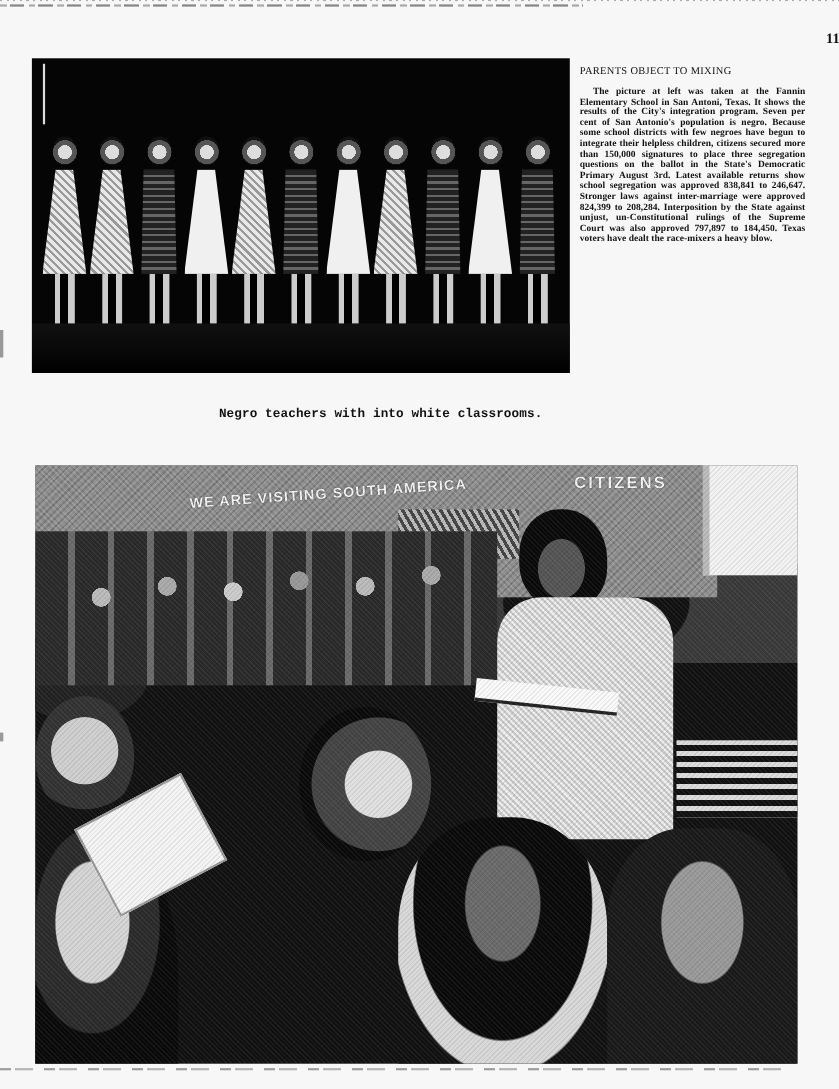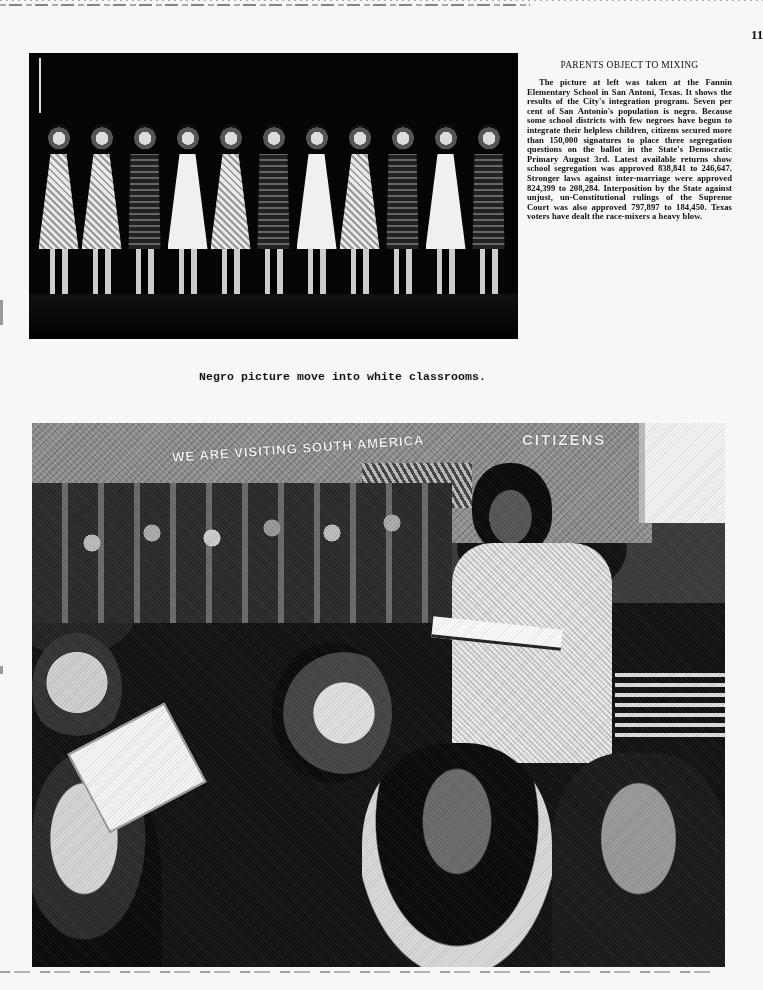--- a/index.html
+++ b/index.html
@@ -99,21 +99,21 @@
     
     .article {
       position: absolute;
       left: 527px;
       top: 60px;
       width: 205px;
       font-family: "Liberation Serif", "DejaVu Serif", serif;
     }
     .article-title {
       font-size: 9.5px;
-      text-align: center;
+      text-align: left;
       letter-spacing: 0.3px;
       margin: 0 0 8px 0;
       font-weight: normal;
       text-transform: uppercase;
     }
     .article-body {
       font-size: 8.6px;
       line-height: 9.6px;
       text-align: justify;
       text-indent: 12px;
@@ -293,21 +293,21 @@
       </div>
   </div>
   <div class="floor"></div>
 </div>
 
 <div class="article">
   <h2 class="article-title">PARENTS OBJECT TO MIXING</h2>
   <p class="article-body">The picture at left was taken at the Fannin Elementary School in San Antoni, Texas. It shows the results of the City's integration program. Seven per cent of San Antonio's population is negro. Because some school districts with few negroes have begun to integrate their helpless children, citizens secured more than 150,000 signatures to place three segregation questions on the ballot in the State's Democratic Primary August 3rd. Latest available returns show school segregation was approved 838,841 to 246,647. Stronger laws against inter-marriage were approved 824,399 to 208,284. Interposition by the State against unjust, un-Constitutional rulings of the Supreme Court was also approved 797,897 to 184,450. Texas voters have dealt the race-mixers a heavy blow.</p>
 </div>
 
-<div class="caption">Negro picture move into white classrooms.</div>
+<div class="caption">Negro teachers with into white classrooms.</div>
 
 <div class="photo bottom">
   <div class="wall"></div>
   <div class="window"></div>
   <div class="banner-text b1">WE ARE VISITING SOUTH AMERICA</div>
   <div class="banner-text b2">CITIZENS</div>
   <div class="bulletin"></div>
   <div class="students"></div>
   <div class="desk"></div>
   <div class="teacher">

